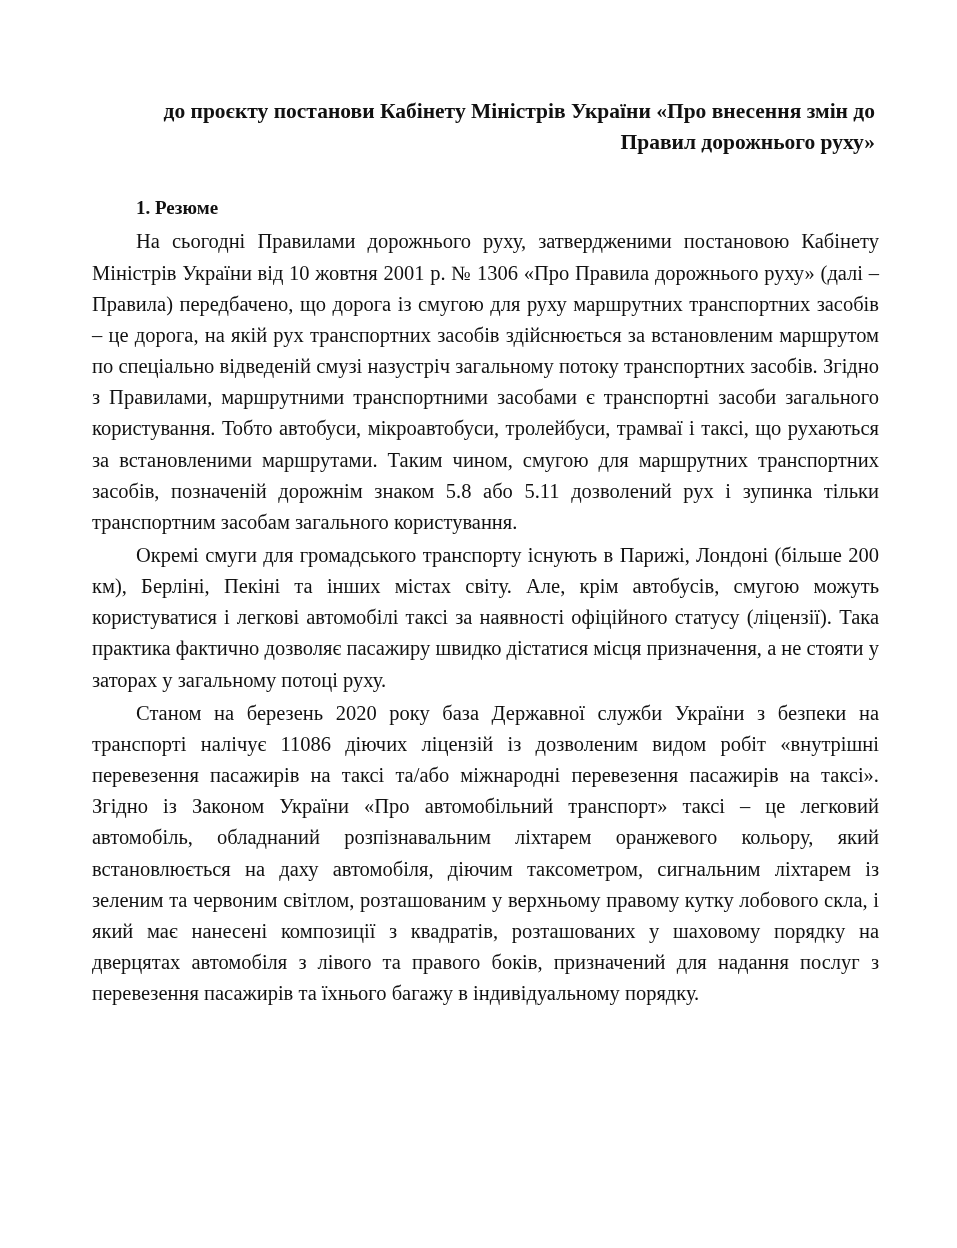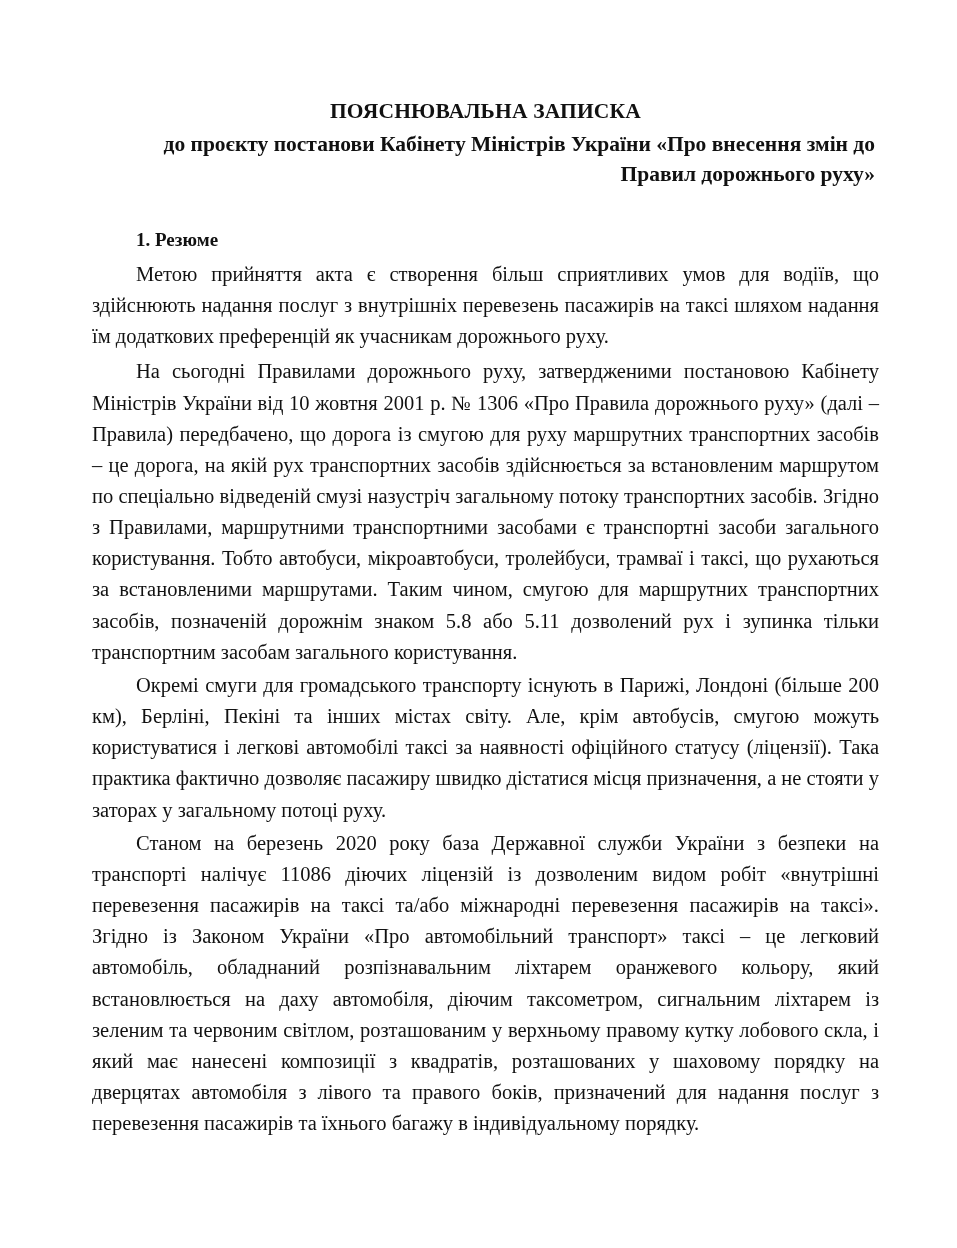--- a/index.html
+++ b/index.html
@@ -56,25 +56,23 @@
     hyphens: none;
   }
   .body-par.tight { margin-top: 2px; }
   .spacer-sm { height: 6px; }
 </style>
 </head>
 <body>
 
 <div class="page">
 
-  <h1 class="doc-title">ПОЯСНЮВАЛЬНА ЗАПИСКА</h1>
   <h2 class="doc-subtitle">до проєкту постанови Кабінету Міністрів України «Про внесення змін до Правил дорожнього руху»</h2>
 
   <div class="spacer-sm"></div>
 
   <h3 class="section-heading sec-gap-1">1. Резюме</h3>
-  <p class="body-par">Метою прийняття акта є створення більш сприятливих умов для водіїв, що здійснюють надання послуг з внутрішніх перевезень пасажирів на таксі шляхом надання їм додаткових преференцій як учасникам дорожнього руху.</p>
 
   <p class="body-par">На сьогодні Правилами дорожнього руху, затвердженими постановою Кабінету Міністрів України від 10 жовтня 2001 р. № 1306 «Про Правила дорожнього руху» (далі – Правила) передбачено, що дорога із смугою для руху маршрутних транспортних засобів – це дорога, на якій рух транспортних засобів здійснюється за встановленим маршрутом по спеціально відведеній смузі назустріч загальному потоку транспортних засобів. Згідно з Правилами, маршрутними транспортними засобами є транспортні засоби загального користування. Тобто автобуси, мікроавтобуси, тролейбуси, трамваї і таксі, що рухаються за встановленими маршрутами. Таким чином, смугою для маршрутних транспортних засобів, позначеній дорожнім знаком 5.8 або 5.11 дозволений рух і зупинка тільки транспортним засобам загального користування.</p>
   <p class="body-par tight">Окремі смуги для громадського транспорту існують в Парижі, Лондоні (більше 200 км), Берліні, Пекіні та інших містах світу. Але, крім автобусів, смугою можуть користуватися і легкові автомобілі таксі за наявності офіційного статусу (ліцензії). Така практика фактично дозволяє пасажиру швидко дістатися місця призначення, а не стояти у заторах у загальному потоці руху.</p>
   <p class="body-par tight">Станом на березень 2020 року база Державної служби України з безпеки на транспорті налічує 11086 діючих ліцензій із дозволеним видом робіт «внутрішні перевезення пасажирів на таксі та/або міжнародні перевезення пасажирів на таксі». Згідно із Законом України «Про автомобільний транспорт» таксі – це легковий автомобіль, обладнаний розпізнавальним ліхтарем оранжевого кольору, який встановлюється на даху автомобіля, діючим таксометром, сигнальним ліхтарем із зеленим та червоним світлом, розташованим у верхньому правому кутку лобового скла, і який має нанесені композиції з квадратів, розташованих у шаховому порядку на дверцятах автомобіля з лівого та правого боків, призначений для надання послуг з перевезення пасажирів та їхнього багажу в індивідуальному порядку.</p>
 
 </div>
 
 </body></html>

